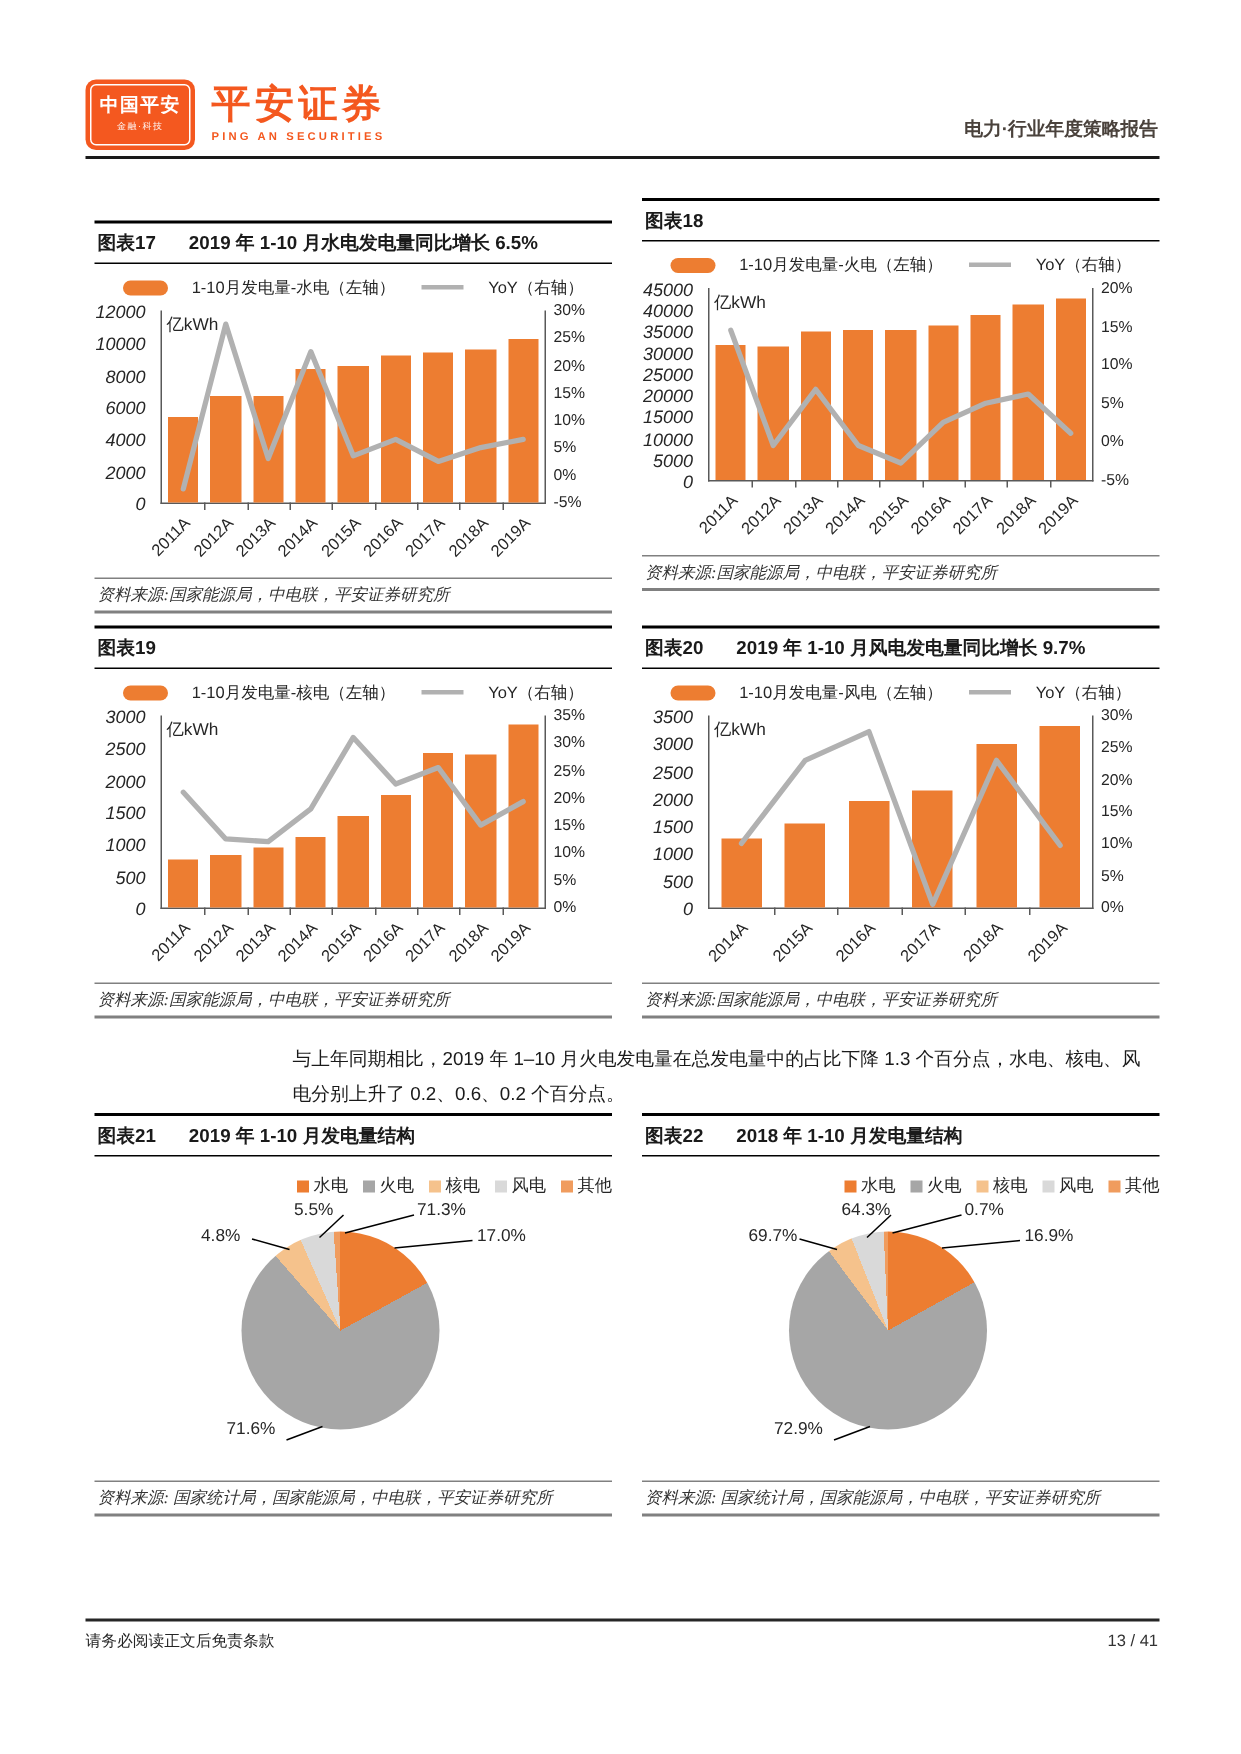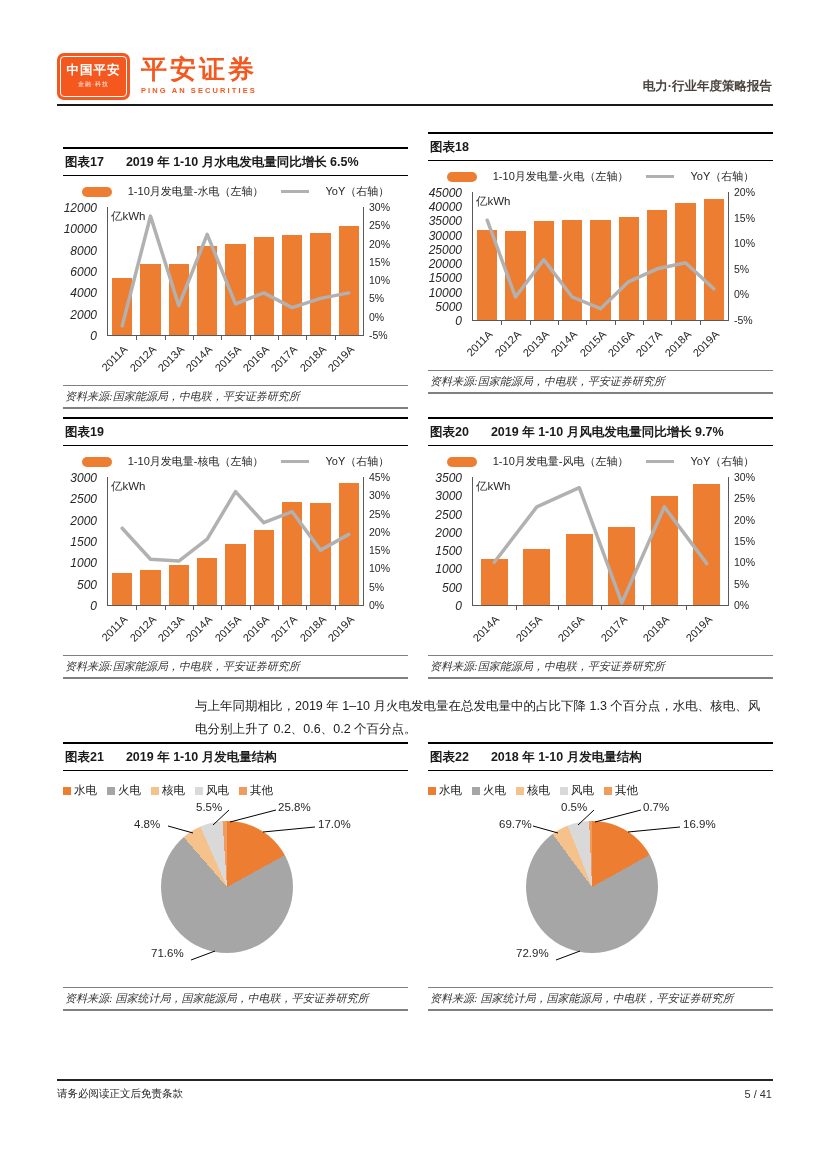--- a/index.html
+++ b/index.html
@@ -35,21 +35,21 @@
   .lineSvg{position:absolute;left:0;top:0;z-index:2;overflow:visible;}
   .yl{position:absolute;left:0;top:31px;width:38px;height:128px;}
   .yl span{position:absolute;right:4px;font-size:12px;color:#262626;white-space:nowrap;font-style:italic;}
   .yr{position:absolute;left:302px;top:31px;width:44px;height:128px;}
   .yr span{position:absolute;left:4px;font-size:10.5px;color:#262626;white-space:nowrap;}
   .xl{position:absolute;left:44px;top:165px;width:255px;height:44px;}
   .xl span{position:absolute;top:2px;font-size:11px;color:#262626;white-space:nowrap;transform:rotate(-45deg);transform-origin:100% 0%;}
 
   
   .pie-body{position:relative;height:216px;}
-  .pie-legend{position:absolute;top:12px;left:0;right:0;display:flex;justify-content:flex-start;align-items:center;gap:10px;font-size:11.5px;color:#262626;}
+  .pie-legend{position:absolute;top:12px;left:0;right:0;display:flex;justify-content:flex-end;align-items:center;gap:10px;font-size:11.5px;color:#262626;}
   .pie-legend .pli{display:flex;align-items:center;gap:3px;white-space:nowrap;}
   .pl-sw{display:inline-block;width:8px;height:8px;}
   .pie{position:absolute;left:98px;top:50px;width:132px;height:132px;border-radius:50%;}
   .leaders{position:absolute;left:0;top:0;z-index:3;}
   .plabel{position:absolute;font-size:11.5px;color:#262626;white-space:nowrap;z-index:4;}
 
   
   .para{position:absolute;left:195px;top:682px;width:577px;font-size:12.5px;line-height:1.85;color:#1a1a1a;}
 
   
@@ -248,21 +248,21 @@
           <span style="top: -6px;">3000</span>
         </div>
       <div class="yr">
           <span style="top: 122px;">0%</span>
           <span style="top: 103.714px;">5%</span>
           <span style="top: 85.4286px;">10%</span>
           <span style="top: 67.1429px;">15%</span>
           <span style="top: 48.8571px;">20%</span>
           <span style="top: 30.5714px;">25%</span>
           <span style="top: 12.2857px;">30%</span>
-          <span style="top: -6px;">45%</span>
+          <span style="top: -6px;">35%</span>
         </div>
       <div class="plot">
           <svg class="lineSvg" width="255" height="128">
             <polyline points="14.2,51.2 42.5,82.3 70.8,84.1 99.2,62.2 127.5,14.6 155.8,45.7 184.2,34.7 212.5,73.1 240.8,57.4" fill="none" stroke="#B1B1B1" stroke-width="3.5" stroke-linejoin="round" stroke-linecap="round"></polyline>
           </svg>
           <div class="bar" style="left: 3.96667px; width: 20.4px; height: 31.5733px; background: rgb(237, 125, 49);"></div>
           <div class="bar" style="left: 32.3px; width: 20.4px; height: 35.4133px; background: rgb(237, 125, 49);"></div>
           <div class="bar" style="left: 60.6333px; width: 20.4px; height: 39.68px; background: rgb(237, 125, 49);"></div>
           <div class="bar" style="left: 88.9667px; width: 20.4px; height: 46.9333px; background: rgb(237, 125, 49);"></div>
           <div class="bar" style="left: 117.3px; width: 20.4px; height: 61.0133px; background: rgb(237, 125, 49);"></div>
@@ -393,21 +393,21 @@
         <polyline points="252,56 200,61" fill="none" stroke="#000" stroke-width="1"></polyline>
         <polyline points="213,39 167,51" fill="none" stroke="#000" stroke-width="1"></polyline>
         <polyline points="166,39 150,54" fill="none" stroke="#000" stroke-width="1"></polyline>
         <polyline points="105,55 130,62" fill="none" stroke="#000" stroke-width="1"></polyline>
         <polyline points="128,189 152,180" fill="none" stroke="#000" stroke-width="1"></polyline>
       </svg>
       <span class="plabel" style="left:255px;top:47px;">17.0%</span>
       <span class="plabel" style="left:88px;top:176px;">71.6%</span>
       <span class="plabel" style="left:71px;top:47px;">4.8%</span>
       <span class="plabel" style="left:133px;top:30px;">5.5%</span>
-      <span class="plabel" style="left:215px;top:30px;">25.8%</span>
+      <span class="plabel" style="left:215px;top:30px;">71.3%</span>
     </div>
     <div class="fig-src">资料来源: 国家统计局，国家能源局，中电联，平安证券研究所</div>
   </section>
 
   <section class="fig pie-fig" style="left:428px;top:742px;">
     <div class="fig-title">
       <span>图表22</span>
       <span>2018 年 1-10 月发电量结构</span>
     </div>
     <div class="pie-body">
@@ -437,25 +437,25 @@
       <svg class="leaders" width="345" height="216">
         <polyline points="252,56 200,61" fill="none" stroke="#000" stroke-width="1"></polyline>
         <polyline points="213,39 167,51" fill="none" stroke="#000" stroke-width="1"></polyline>
         <polyline points="166,39 150,54" fill="none" stroke="#000" stroke-width="1"></polyline>
         <polyline points="105,55 130,62" fill="none" stroke="#000" stroke-width="1"></polyline>
         <polyline points="128,189 152,180" fill="none" stroke="#000" stroke-width="1"></polyline>
       </svg>
       <span class="plabel" style="left:255px;top:47px;">16.9%</span>
       <span class="plabel" style="left:88px;top:176px;">72.9%</span>
       <span class="plabel" style="left:71px;top:47px;">69.7%</span>
-      <span class="plabel" style="left:133px;top:30px;">0.5%</span>
+      <span class="plabel" style="left:133px;top:30px;">64.3%</span>
       <span class="plabel" style="left:215px;top:30px;">0.7%</span>
     </div>
     <div class="fig-src">资料来源: 国家统计局，国家能源局，中电联，平安证券研究所</div>
   </section>
 
   <div class="foot-rule"></div>
   <div class="foot-row">
     <span class="foot-disc">请务必阅读正文后免责条款</span>
-    <span class="foot-page">5 / 41</span>
+    <span class="foot-page">13 / 41</span>
   </div>
 
 </div>
 
 </body></html>

